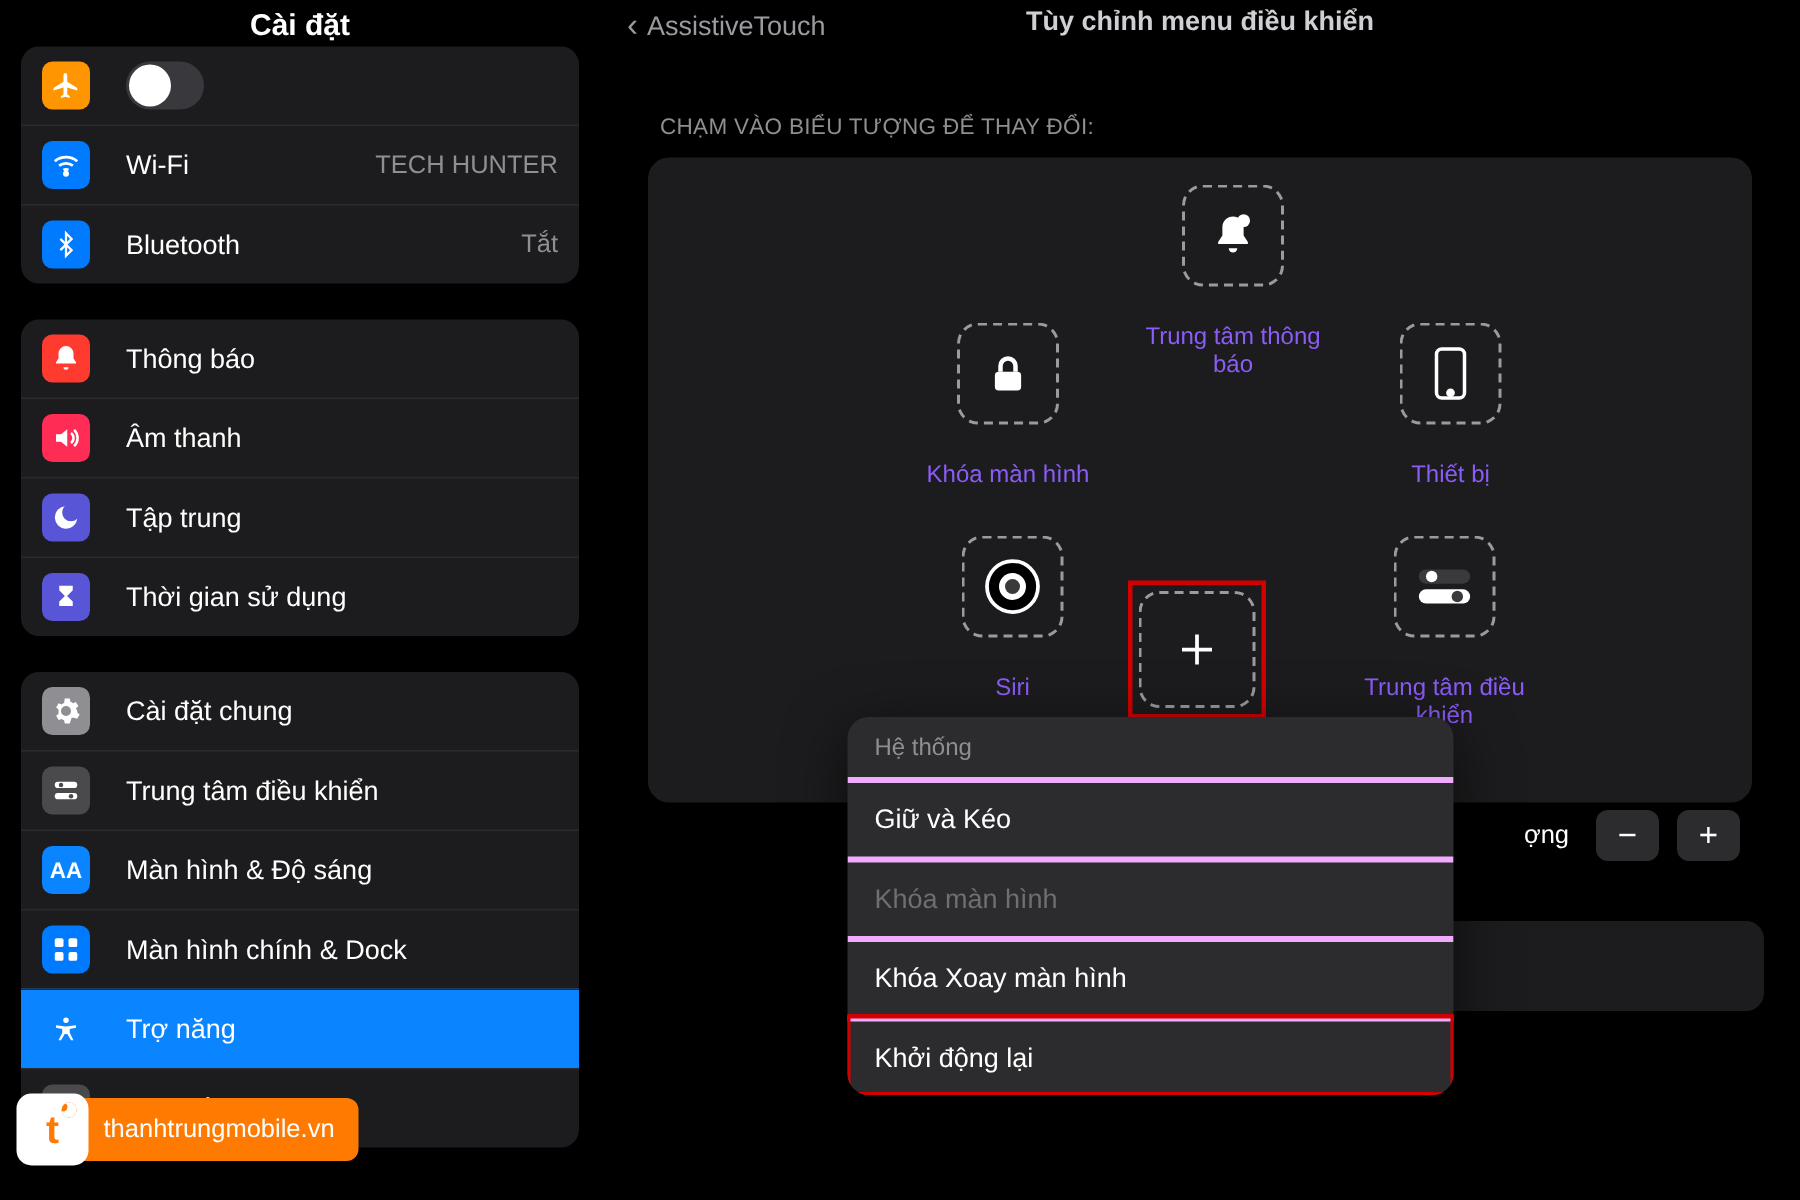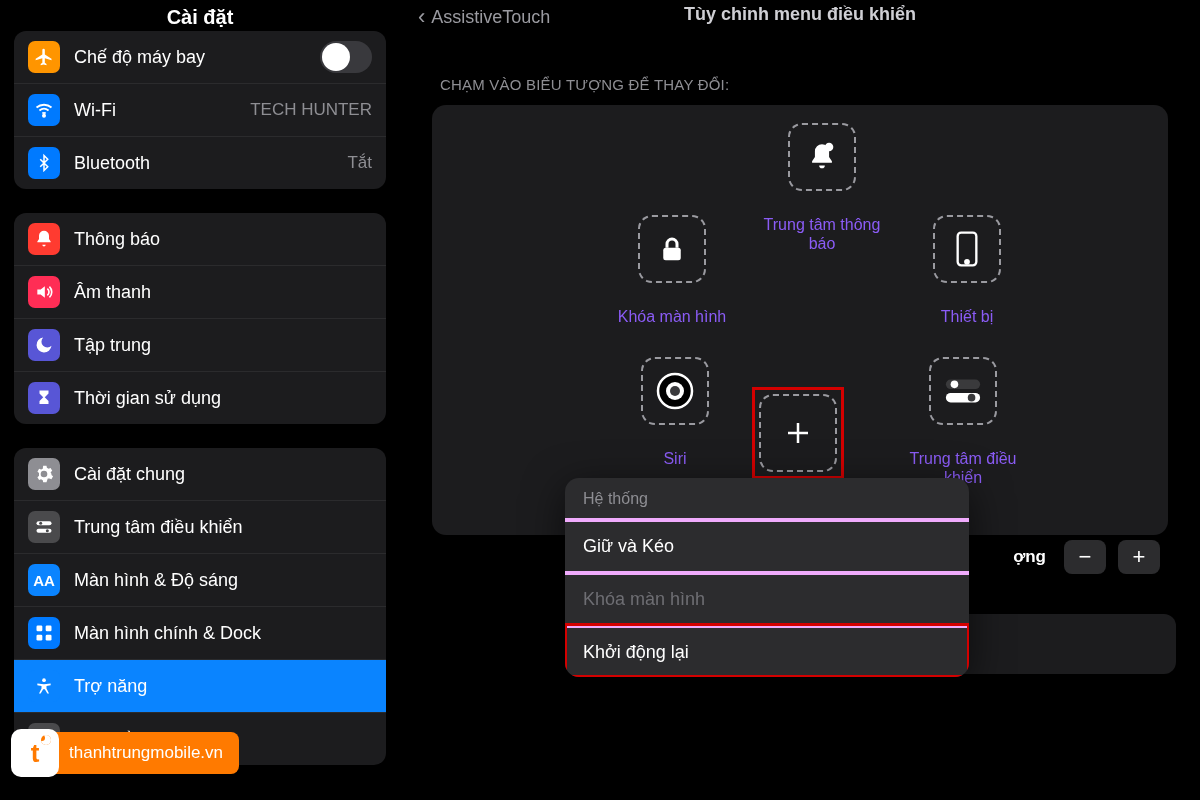--- a/index.html
+++ b/index.html
@@ -32,21 +32,21 @@
     display: flex; align-items: center;
     padding: 10px 14px;
     min-height: 50px;
     border-top: 1px solid #2b2b2d;
   }
   .row:first-child { border-top: none; }
   .row.selected { background: #0a84ff; }
   .icon-box {
     width: 32px; height: 32px; border-radius: 7px;
     display: flex; align-items: center; justify-content: center;
-    margin-right: 14px; flex-shrink: 0;
+    margin-right: 24px; flex-shrink: 0;
     color: #fff;
   }
   .row-label { font-size: 18px; flex: 1; color: #fff; }
   .row-detail { font-size: 17px; color: #8e8e93; }
   .toggle {
     width: 52px; height: 32px; background: #39393d; border-radius: 16px;
     position: relative;
   }
   .toggle::after {
     content: ""; position: absolute; left: 2px; top: 2px;
@@ -110,21 +110,21 @@
   .popup-row.highlight { outline: 3px solid #d40000; outline-offset:-2px; }
   .stepper {
     position:absolute; right: 40px; top: 540px;
     display:flex; align-items:center; gap:12px; color:#fff;
   }
   .stepper-btn {
     width:42px; height:34px; background:#2c2c2e; color:#fff;
     display:flex; align-items:center; justify-content:center;
     font-size:22px; border-radius:8px;
   }
-  .stepper-text { font-size:17px; color:#fff; margin-right:6px;font-weight:bold; }
+  .stepper-text { font-size:17px; color:#fff; margin-right:6px; }
   .lower-dark {
     position:absolute; left:430px; right:24px; top:614px; height:60px;
     background:#1c1c1e; border-radius:12px;
   }
   .watermark {
     position:absolute; left:14px; bottom:26px;
     display:flex; align-items:center; background:#ff7a00;
     border-radius: 8px; height:42px; padding-right:16px;
     color:#fff; font-size:17px;
   }
@@ -146,21 +146,20 @@
   <div class="sidebar">
     <div class="sidebar-title">Cài đặt</div>
 
     <div class="group">
       <div class="row">
         <div class="icon-box bg-orange">
           <svg width="20" height="20" viewBox="0 0 24 24" fill="#fff">
               <path d="M21 16v-2l-8-5V3.5a1.5 1.5 0 0 0-3 0V9l-8 5v2l8-2.5V19l-2 1.5V22l3.5-1 3.5 1v-1.5L13 19v-5.5l8 2.5z"></path>
             </svg>
         </div>
-        <div class="row-label">Chế độ máy bay</div>
         <div class="toggle"></div>
       </div>
       <div class="row">
         <div class="icon-box bg-blue">
           <svg width="20" height="20" viewBox="0 0 24 24" fill="none" stroke="#fff" stroke-width="2.2">
               <path d="M3 9a14 14 0 0 1 18 0"></path>
               <path d="M6.5 12.5a9 9 0 0 1 11 0"></path>
               <path d="M10 16a4 4 0 0 1 4 0"></path>
               <circle cx="12" cy="19" r="1.3" fill="#fff"></circle>
             </svg>
@@ -354,19 +353,20 @@
       <div class="stepper-btn">−</div>
       <div class="stepper-btn">+</div>
     </div>
   </div>
 </div>
 
 <div class="popup">
   <div class="popup-header">Hệ thống</div>
   <div class="popup-row">Giữ và Kéo</div>
   <div class="popup-row disabled">Khóa màn hình</div>
+  <div class="popup-row">Khóa Xoay màn hình</div>
   <div class="popup-row highlight">Khởi động lại</div>
 </div>
 
 <div class="watermark">
   <div class="wm-badge">t<span class="wm-dot"></span></div>
   <span>thanhtrungmobile.vn</span>
 </div>
 
 </body></html>

